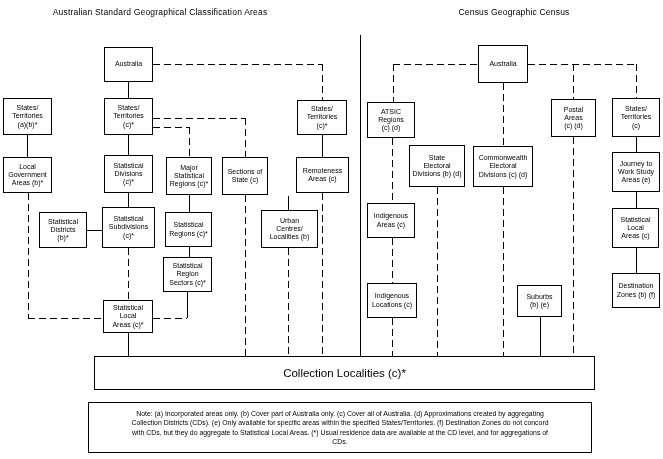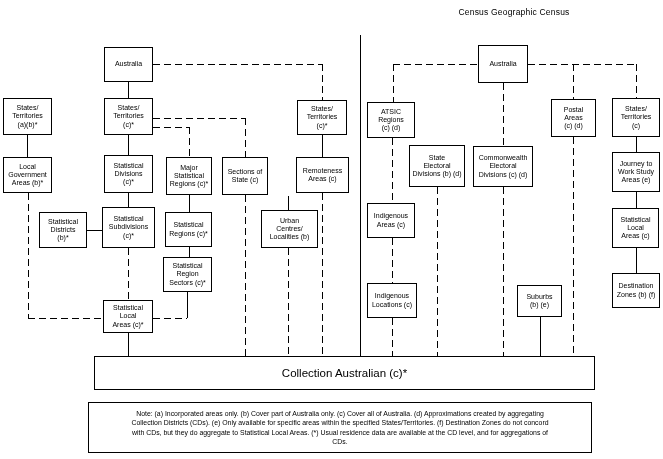--- a/index.html
+++ b/index.html
@@ -20,22 +20,23 @@
             border:1px solid #000; background:#fff; display:flex; align-items:center; justify-content:center;
             font-size:11.5px; z-index:2; }
   #note-box { position:absolute; left:88px; top:402px; width:504px; height:51px; box-sizing:border-box;
               border:1px solid #000; background:#fff; display:flex; align-items:center; justify-content:center;
               font-size:6.9px; line-height:1.35; text-align:center; white-space:pre-line; z-index:2; }
 </style>
 </head>
 <body>
 
 <div id="diagram">
+  <div class="title" id="title-asgc">Australian Standard Geographical Classification Areas</div>
   <div class="title" id="title-census">Census Geographic Census</div>
-  <div id="cd-box">Collection Australian (c)*</div>
+  <div id="cd-box">Collection Localities (c)*</div>
   <div id="note-box">Note:  (a) Incorporated areas only.  (b) Cover part of Australia only.  (c) Cover all of Australia.  (d) Approximations created by aggregating
 Collection Districts (CDs).  (e) Only available for specific areas within the specified States/Territories.  (f) Destination Zones do not concord
 with CDs, but they do aggregate to Statistical Local Areas.  (*) Usual residence data are available at the CD level, and for aggregations of
 CDs.</div>
 <div class="line v" style="left: 360px; top: 35px; height: 321px;"></div>
     <div class="line v" style="left: 128px; top: 82px; height: 16px;"></div>
     <div class="line v" style="left: 27px; top: 135px; height: 22px;"></div>
     <div class="line v" style="left: 128px; top: 135px; height: 20px;"></div>
     <div class="line v" style="left: 128px; top: 193px; height: 14px;"></div>
     <div class="line h" style="left: 87px; top: 230px; width: 15px;"></div>

